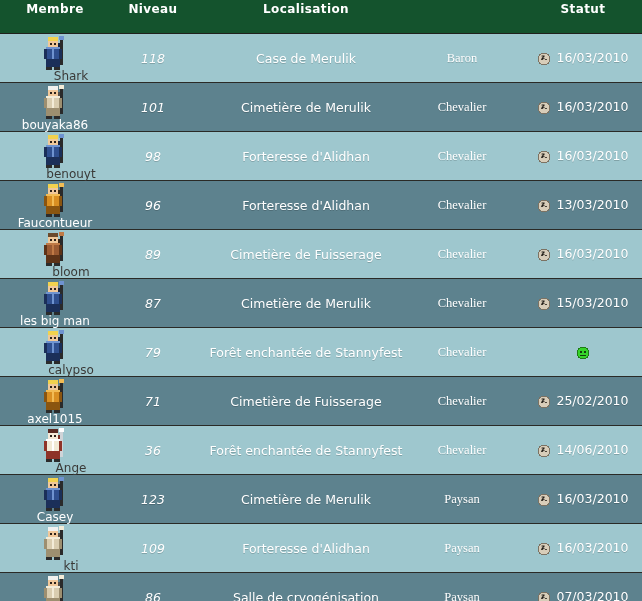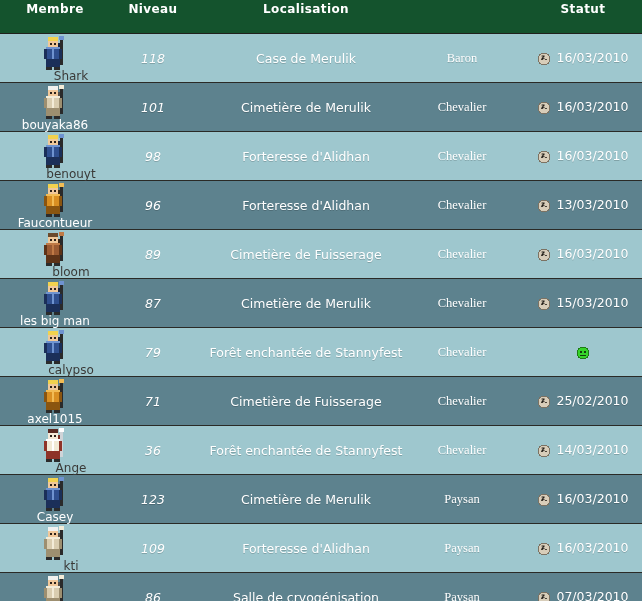--- a/index.html
+++ b/index.html
@@ -406,21 +406,21 @@
       <div class="cell c-niveau">36</div>
       <div class="cell c-local">Forêt enchantée de Stannyfest</div>
       <div class="cell c-grade">Chevalier</div>
       <div class="cell c-statut">
   <svg class="icon-status" viewBox="0 0 14 14" shape-rendering="crispEdges">
     <circle cx="7" cy="7" r="6" fill="#d8cdb9" stroke="#7b7263" stroke-width="1"></circle>
     <rect x="4" y="7" width="2.4" height="1.2" fill="#4a4338"></rect>
     <rect x="8" y="7" width="2.4" height="1.2" fill="#4a4338"></rect>
     <text x="6" y="6.6" font-size="6.2" font-family="DejaVu Sans, sans-serif" font-weight="bold" fill="#1d1a14" text-anchor="middle">z</text>
   </svg>
-        <span class="date">14/03/2010</span>
+        <span class="date">14/06/2010</span>
       </div>
     </div>
     <div class="row dark">
       <div class="c-membre">
   <svg class="avatar" viewBox="0 0 17 18" shape-rendering="crispEdges" aria-hidden="true">
     <rect x="11" y="1" width="1.4" height="14" fill="#2a2a2a"></rect>
     <rect x="10.4" y="0.6" width="2.6" height="2" fill="#6f93d0"></rect>
     <rect x="9" y="4" width="2" height="11" fill="#16223f"></rect>
     <rect x="5" y="1" width="5" height="3" fill="#f2d24e"></rect>
     <rect x="5" y="3" width="5" height="3" fill="#f0c89a"></rect>

